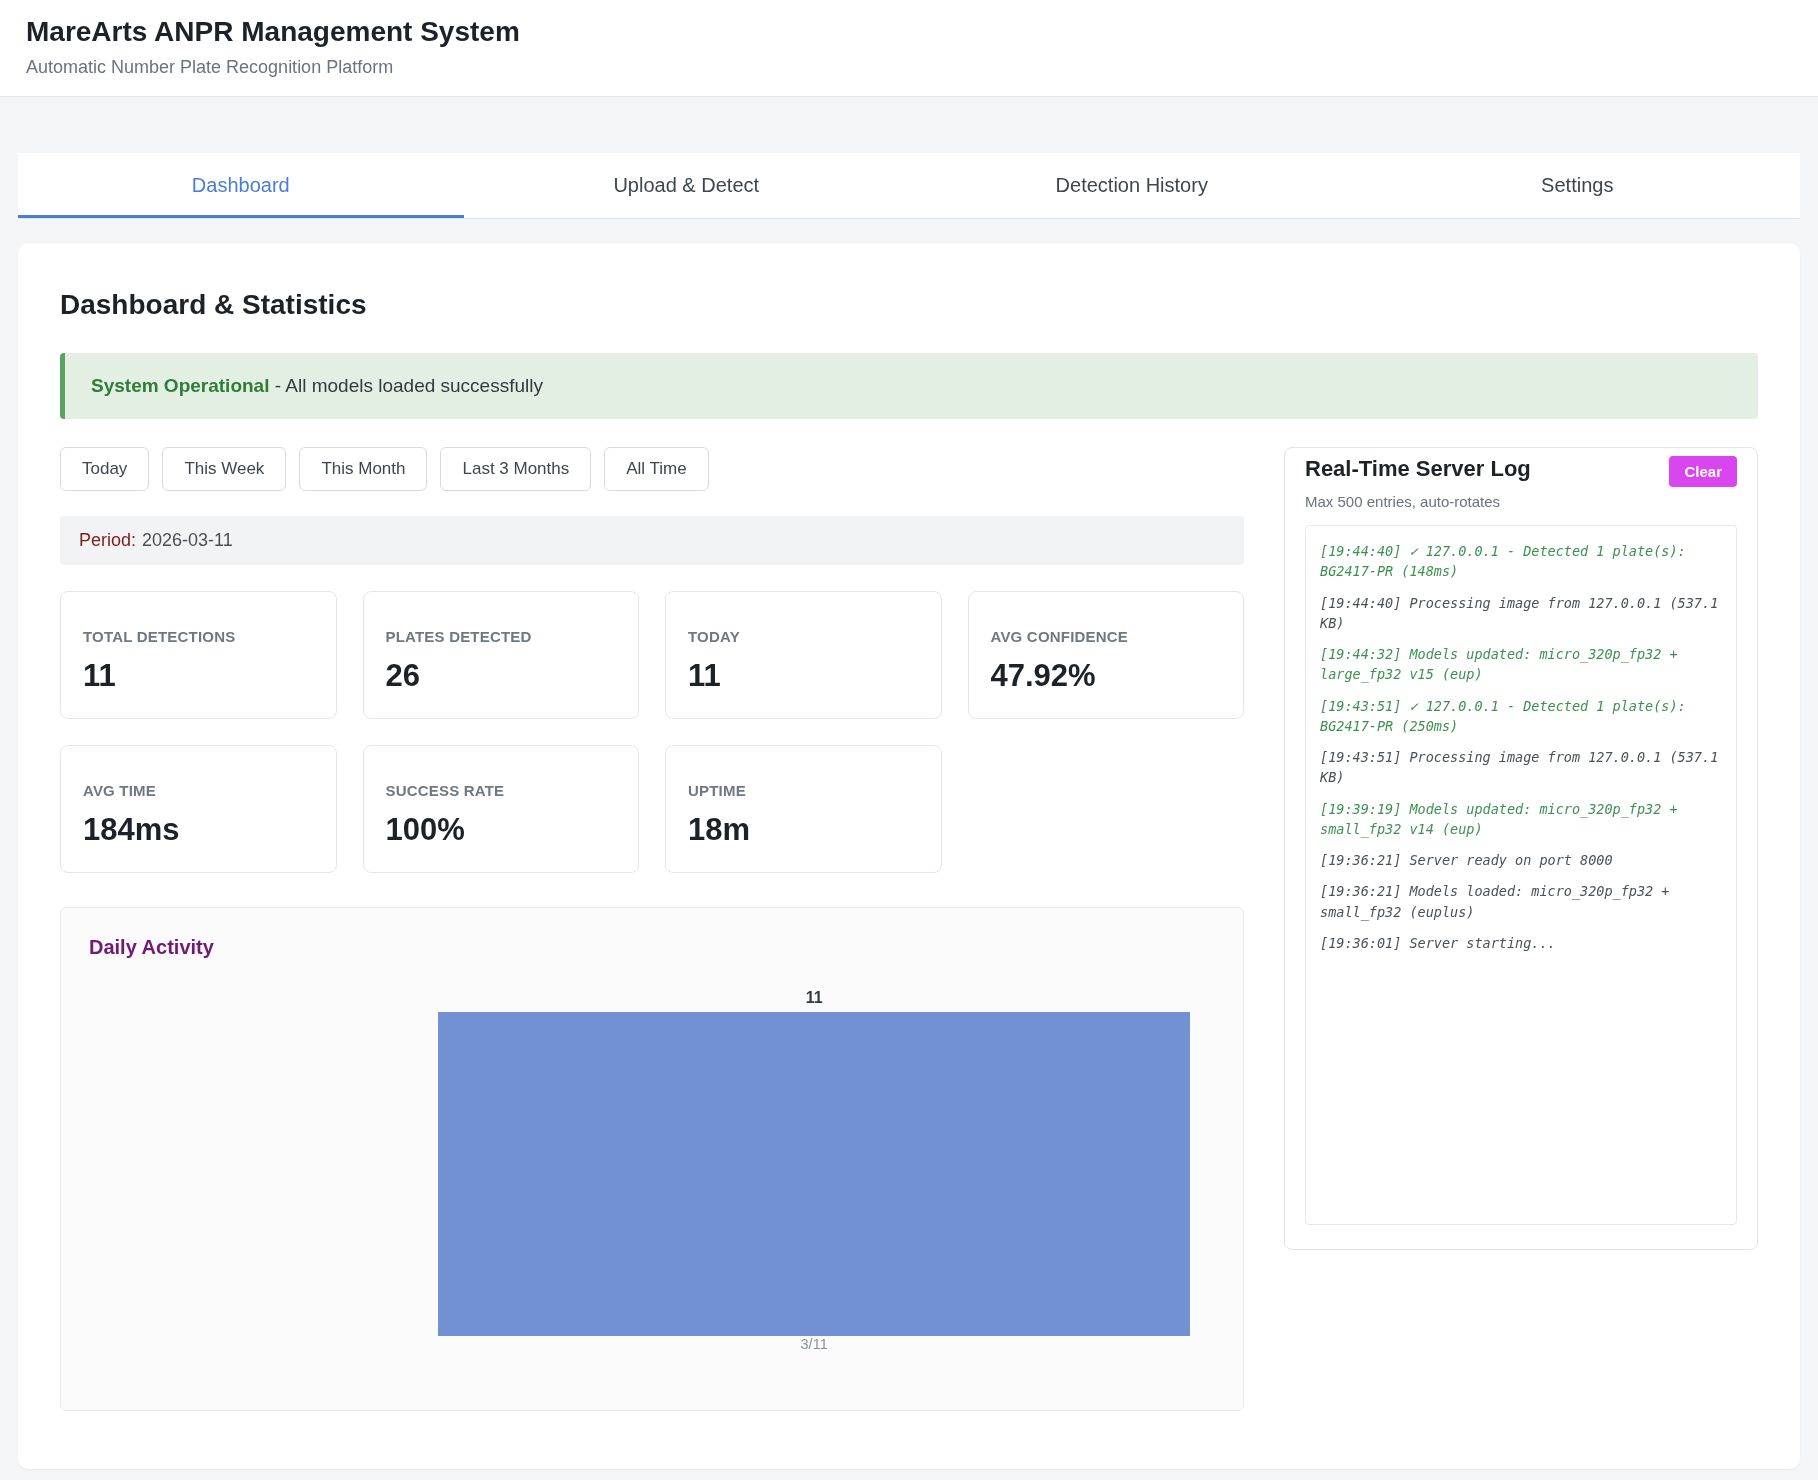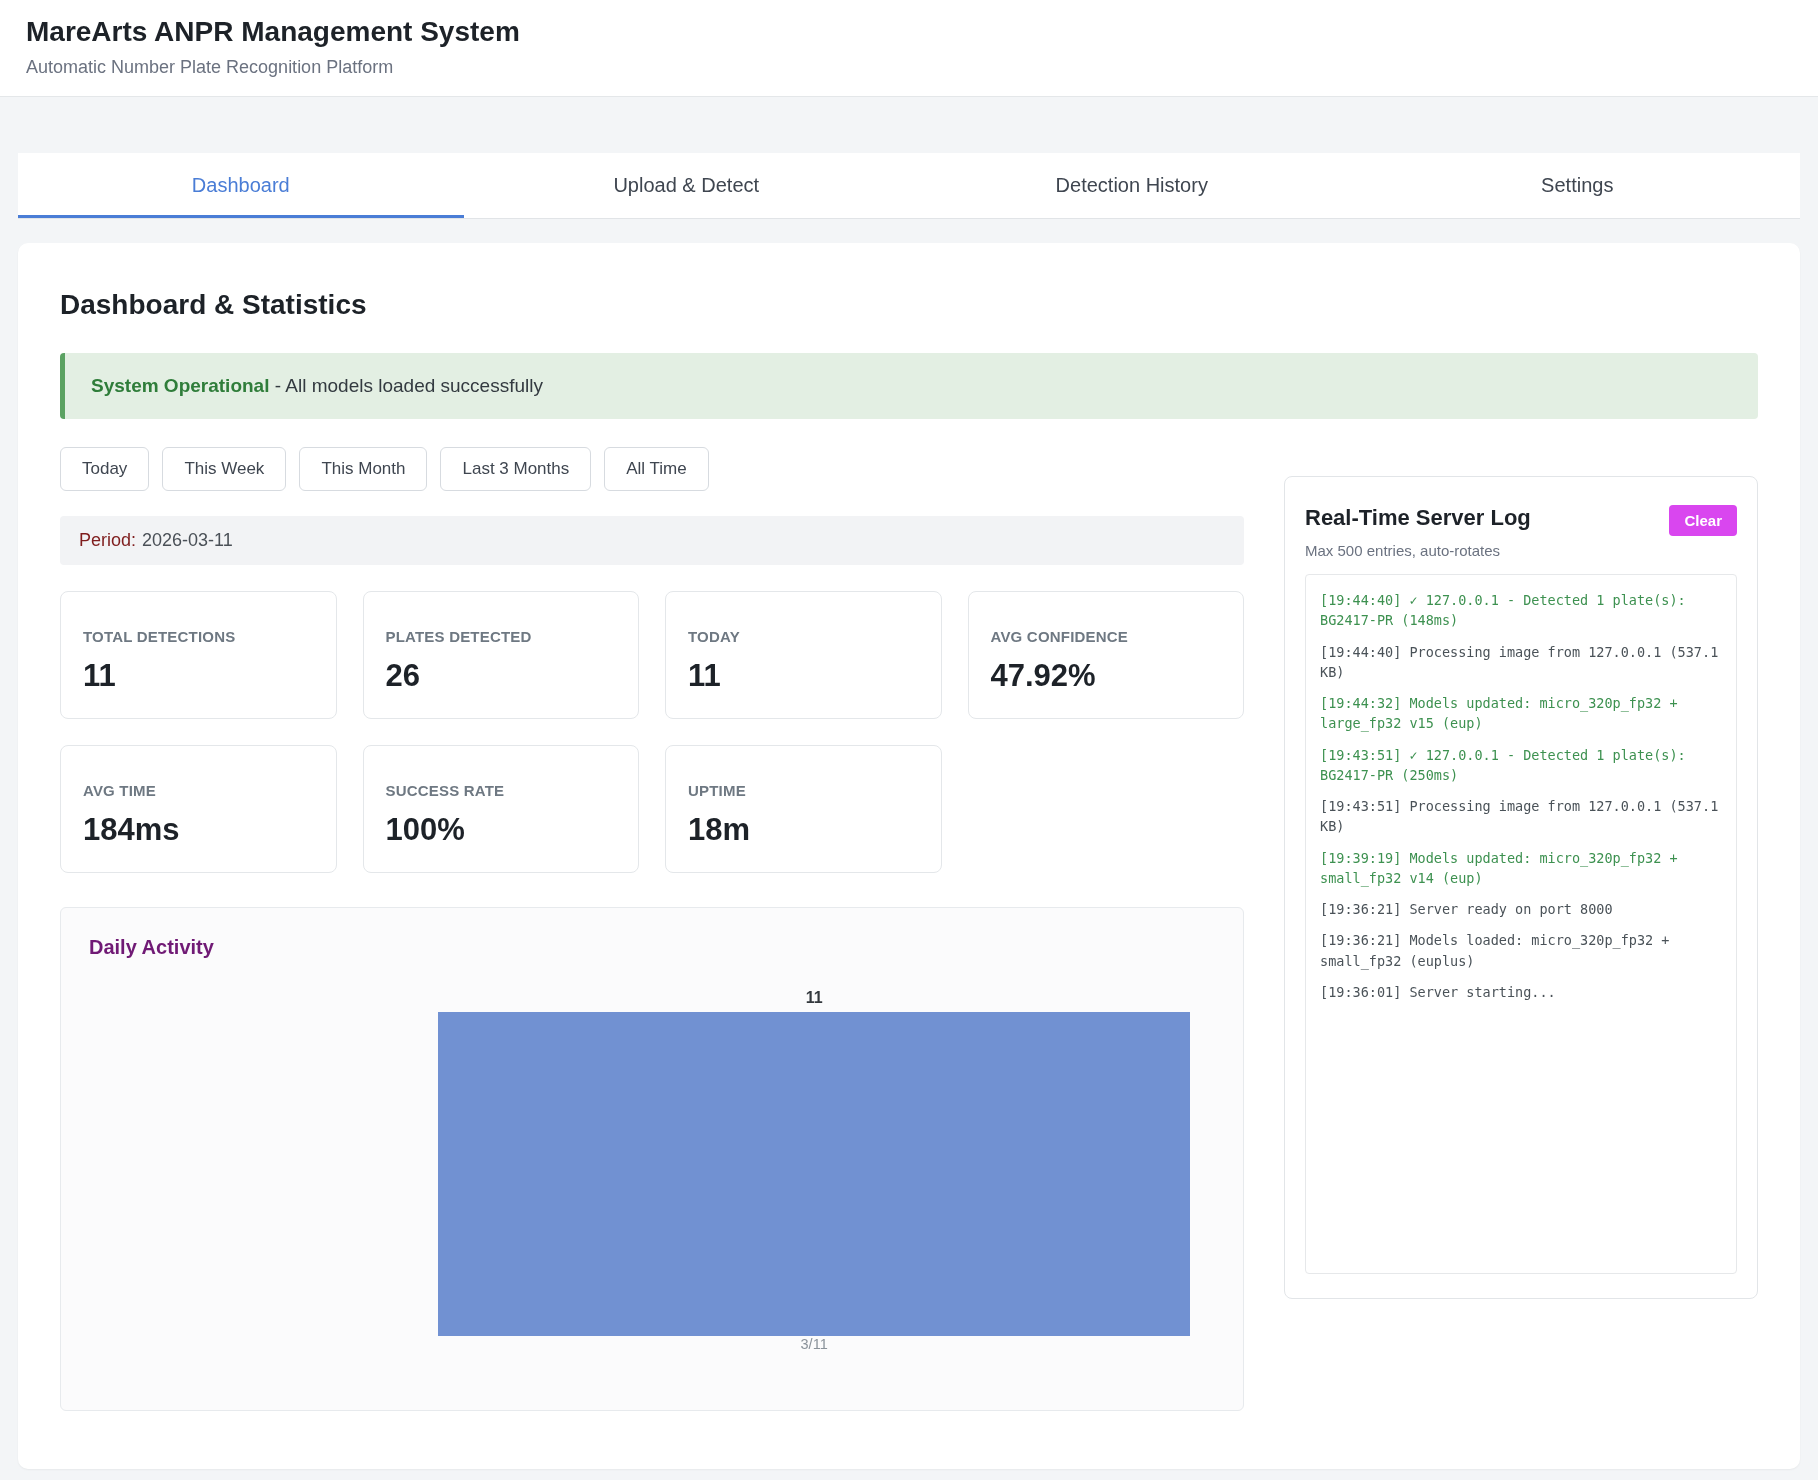--- a/index.html
+++ b/index.html
@@ -58,30 +58,30 @@
   .chart-panel { margin-top: 34px; background:#fbfbfc; border:1px solid #e7eaed;
                  border-radius: 6px; padding: 28px 28px 58px; }
   .chart-title { font-size: 20px; font-weight: 700; color:#701a75; }
   .bar-wrap { margin-left: 31%; width: 66.8%; margin-top: 30px; }
   .bar-value { text-align:center; font-size: 16px; font-weight: 700; color:#33383d; margin-bottom: 5px; }
   .bar { height: 324px; background:#7191d2; }
   .bar-xlabel { text-align:center; font-size: 14.5px; color:#8a929a; }
 
   
   .log-panel { border:1px solid #e2e5e8; border-radius: 8px; background:#fff;
-               padding: 28px 20px 24px; margin-top: 29px; }
+               padding: 8px 20px 24px; }
   .log-head { display:flex; justify-content: space-between; align-items: flex-start; }
   .log-title { font-size: 22px; font-weight: 700; color:#1d2228; }
   .clear-btn { background:#d946ef; color:#fff; border:none; border-radius: 4px;
                padding: 7px 15px; font-size: 15px; font-weight: 600; cursor:pointer;
                font-family: "Liberation Sans", sans-serif; }
   .log-subtitle { font-size: 15px; color:#6b7280; margin-top: 6px; }
   .log-box { margin-top: 15px; border:1px solid #e6e8ea; border-radius: 4px;
              padding: 15px 14px; height: 700px; overflow: hidden;
-             font-family: "DejaVu Sans Mono", monospace; font-size: 13.5px; line-height: 1.5; }
+             font-family: "DejaVu Sans Mono", monospace; font-size: 13.5px; line-height: 1.5; font-style: italic; }
   .log-entry { margin-bottom: 11px; word-wrap: break-word; }
   .log-success { color:#3d9150; }
   .log-info { color:#4a5258; }
 
   
   .footer { text-align: right; padding: 14px 26px; color:#9aa3ab; font-size: 15px; }
 </style>
 </head>
 <body>
 

